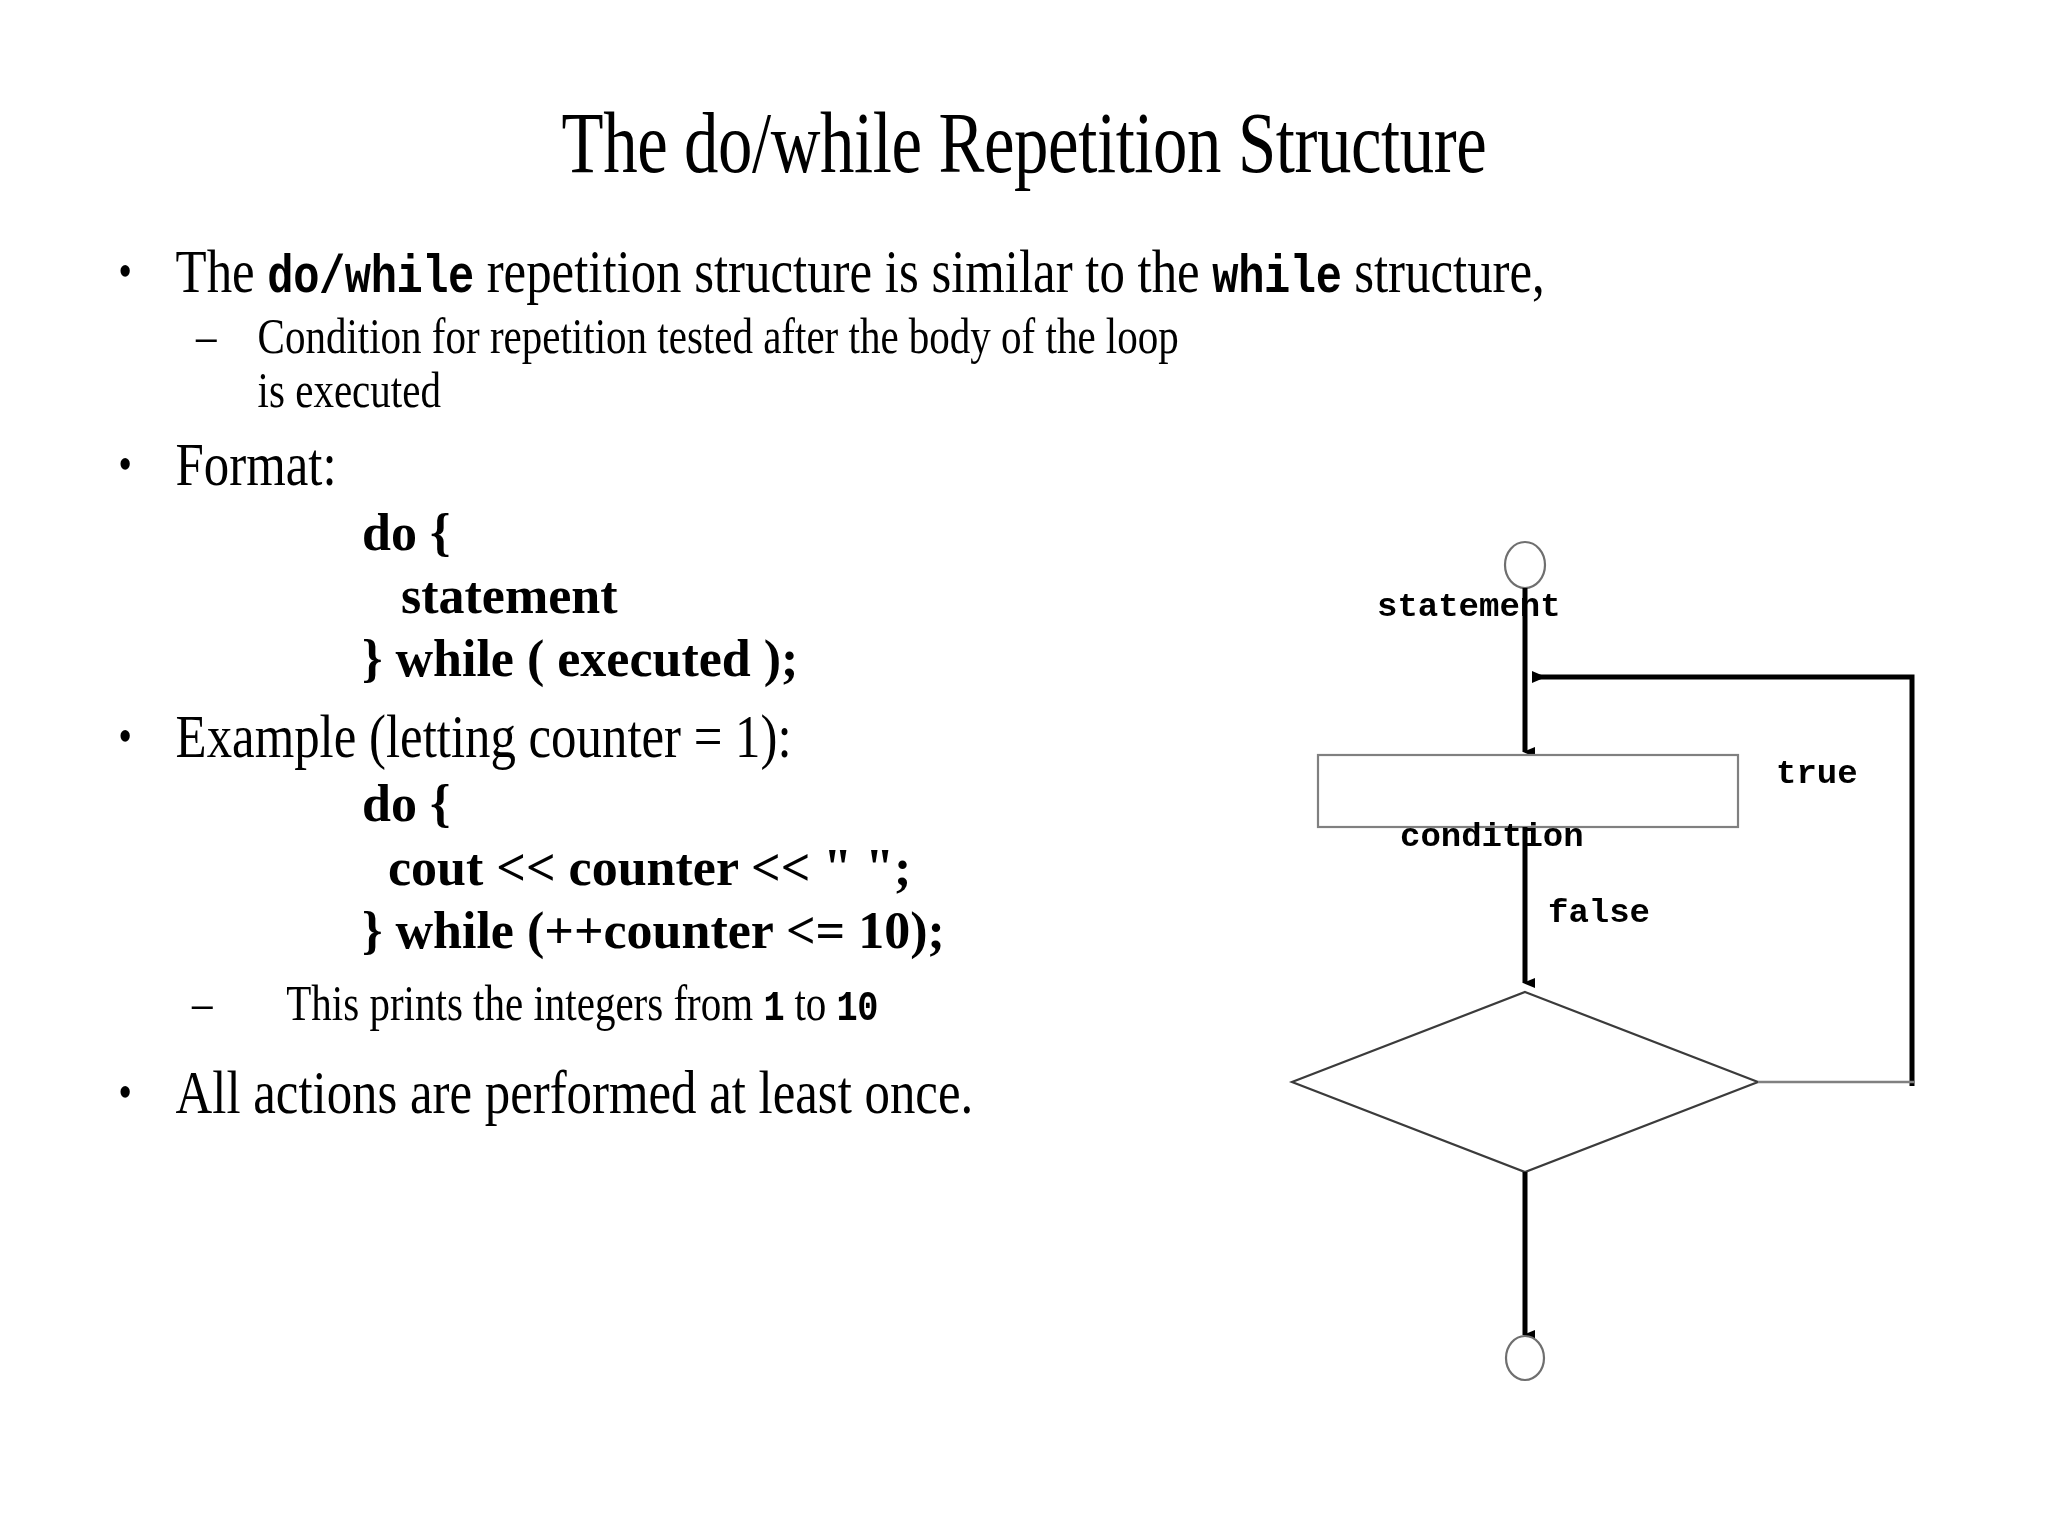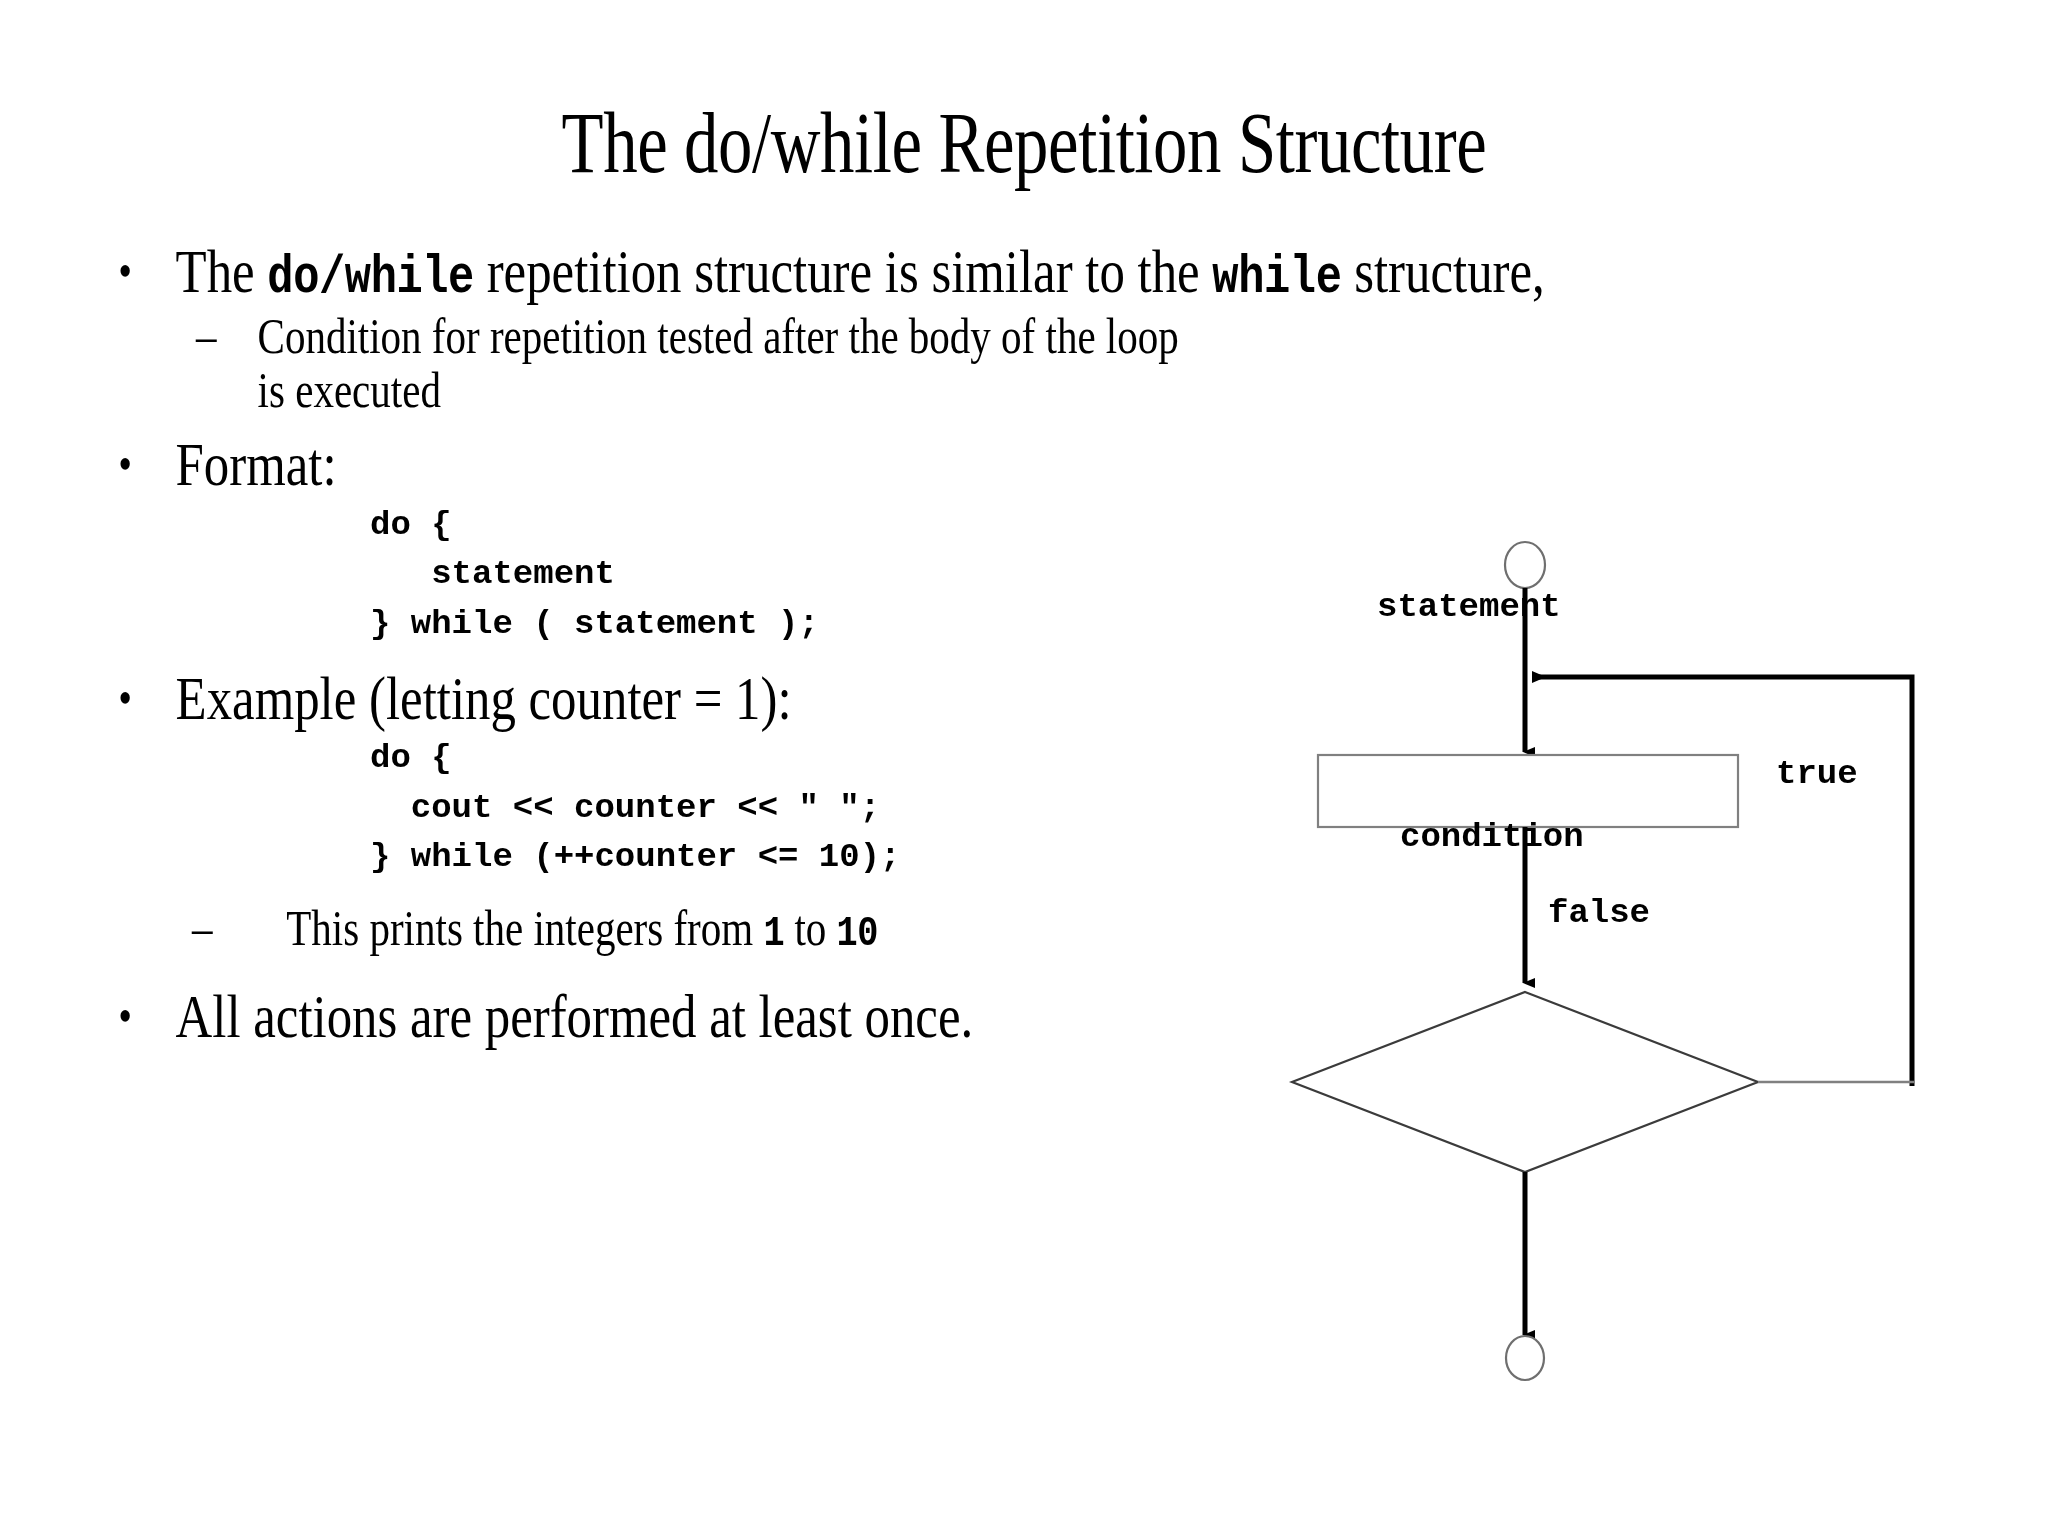--- a/index.html
+++ b/index.html
@@ -78,28 +78,28 @@
   .lvl2 > .dash {
     position: absolute;
     left: 105px;
     top: 0;
     font-size: 50px;
   }
   .lvl2.wide-dash > .dash { left: 100px; }
   .lvl2.wide-dash { padding-left: 215px; }
 
   .code-line {
-    font-family: Liberation Mono, monospace;
+    font-family: Liberation Serif, serif;
     font-weight: bold;
-    font-size: 34px;
+    font-size: 52px;
     line-height: 1.22;
     letter-spacing: 0px;
     white-space: pre;
     padding-left: 252px;
-    margin: 8px;
+    margin: 0;
   }
   .code-line.ind1 { padding-left: 252px; }
   .code-line.ind2 { padding-left: 252px; }
 
   .mono {
     font-family: "Liberation Mono", "DejaVu Sans Mono", monospace;
     font-weight: bold;
     font-size: 0.86em;
     letter-spacing: -0.5px;
   }
@@ -152,21 +152,21 @@
     <div class="spacer-sm"></div>
 
     <div class="lvl1">
       <span class="bullet">•</span>
       <span>Format:</span>
     </div>
 
     <div>
       <div class="code-line">do {</div>
       <div class="code-line ind1">   statement</div>
-      <div class="code-line">} while ( statement );</div>
+      <div class="code-line">} while ( executed );</div>
     </div>
 
     <div class="spacer-sm"></div>
 
     <div class="lvl1">
       <span class="bullet">•</span>
       <span>Example (letting counter = 1):</span>
     </div>
 
     <div>

